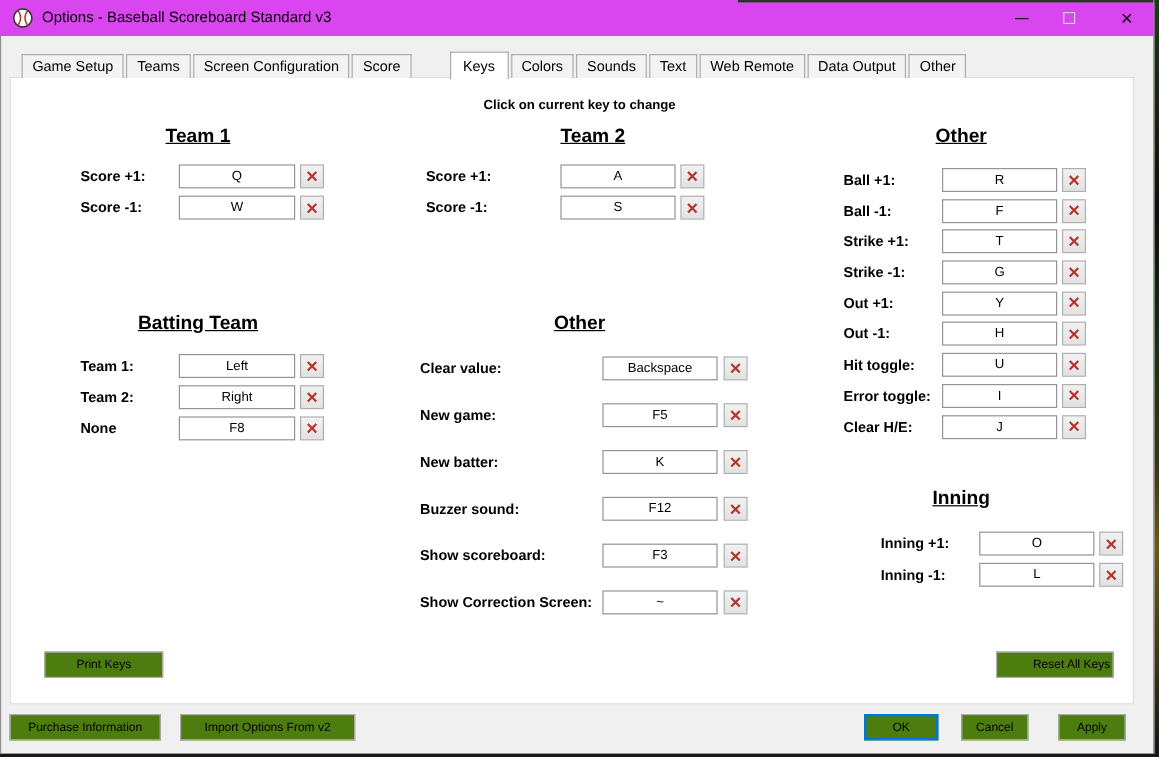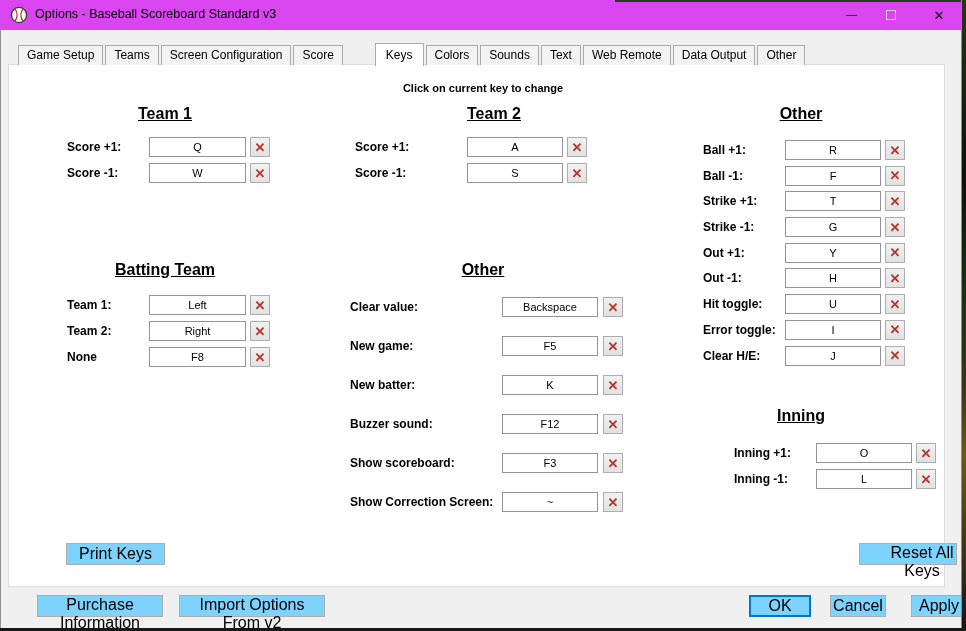--- a/index.html
+++ b/index.html
@@ -61,22 +61,22 @@
                font-size:12px; font-weight:bold; color:#000; white-space:nowrap; }
   .key-field { position:absolute; left:var(--fieldx); top:0; width:var(--fieldw); height:20px;
                background:#fff; border:1px solid #949494; font-size:11px; color:#000;
                text-align:center; line-height:18px; cursor:pointer; }
   .key-clear { position:absolute; left:var(--btnx); top:0; width:20px; height:20px;
                background:linear-gradient(#f1f1f1,#e2e2e2); border:1px solid #adadad;
                display:flex; align-items:center; justify-content:center; cursor:pointer; padding:0; }
   .key-clear .x-glyph { color:#b5342a; font-size:13px; font-weight:bold; line-height:1; }
 
   
-  .btn { position:absolute; background:#7dd3fc; border:1px solid #adadad; font-size:16px; color:#000;
-         font-family:"Liberation Sans", sans-serif; text-align:center; cursor:pointer;margin-left:29px; }
+  .btn { position:absolute; background:#4d7c0f; border:1px solid #adadad; font-size:10px; color:#000;
+         font-family:"Liberation Sans", sans-serif; text-align:center; cursor:pointer; }
   #btn-print    { left:37px;  top:543px; width:99px;  height:22px; z-index:2; }
   #btn-reset    { left:830px; top:543px; width:98px;  height:22px; z-index:2;padding-left:28px; }
   #btn-purchase { left:8px;   top:595px; width:126px; height:22px; }
   #btn-import   { left:150px; top:595px; width:146px; height:22px; }
   #btn-ok       { left:720px; top:595px; width:62px;  height:22px; border:2px solid #0078d7; }
   #btn-cancel   { left:801px; top:595px; width:56px;  height:22px; }
   #btn-apply    { left:882px; top:595px; width:56px;  height:22px; }
 </style>
 </head>
 <body>

